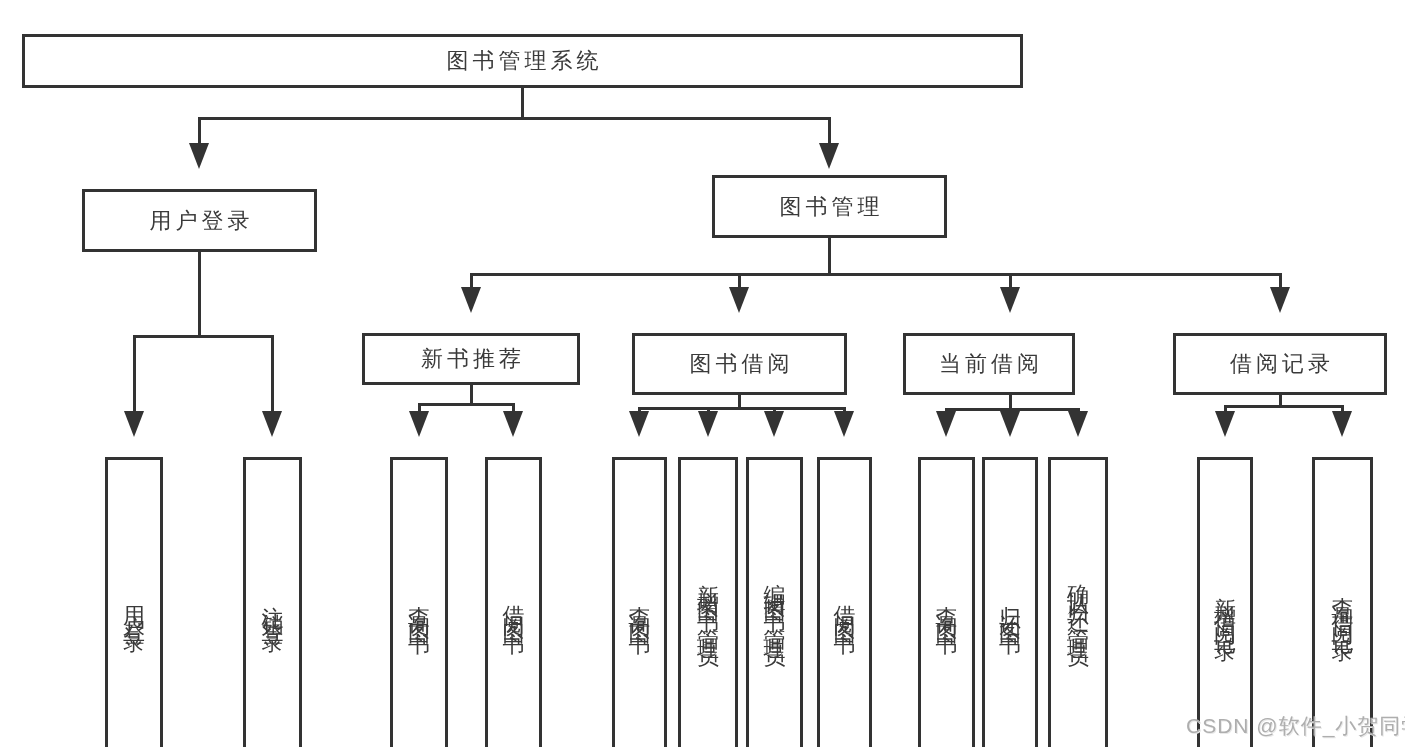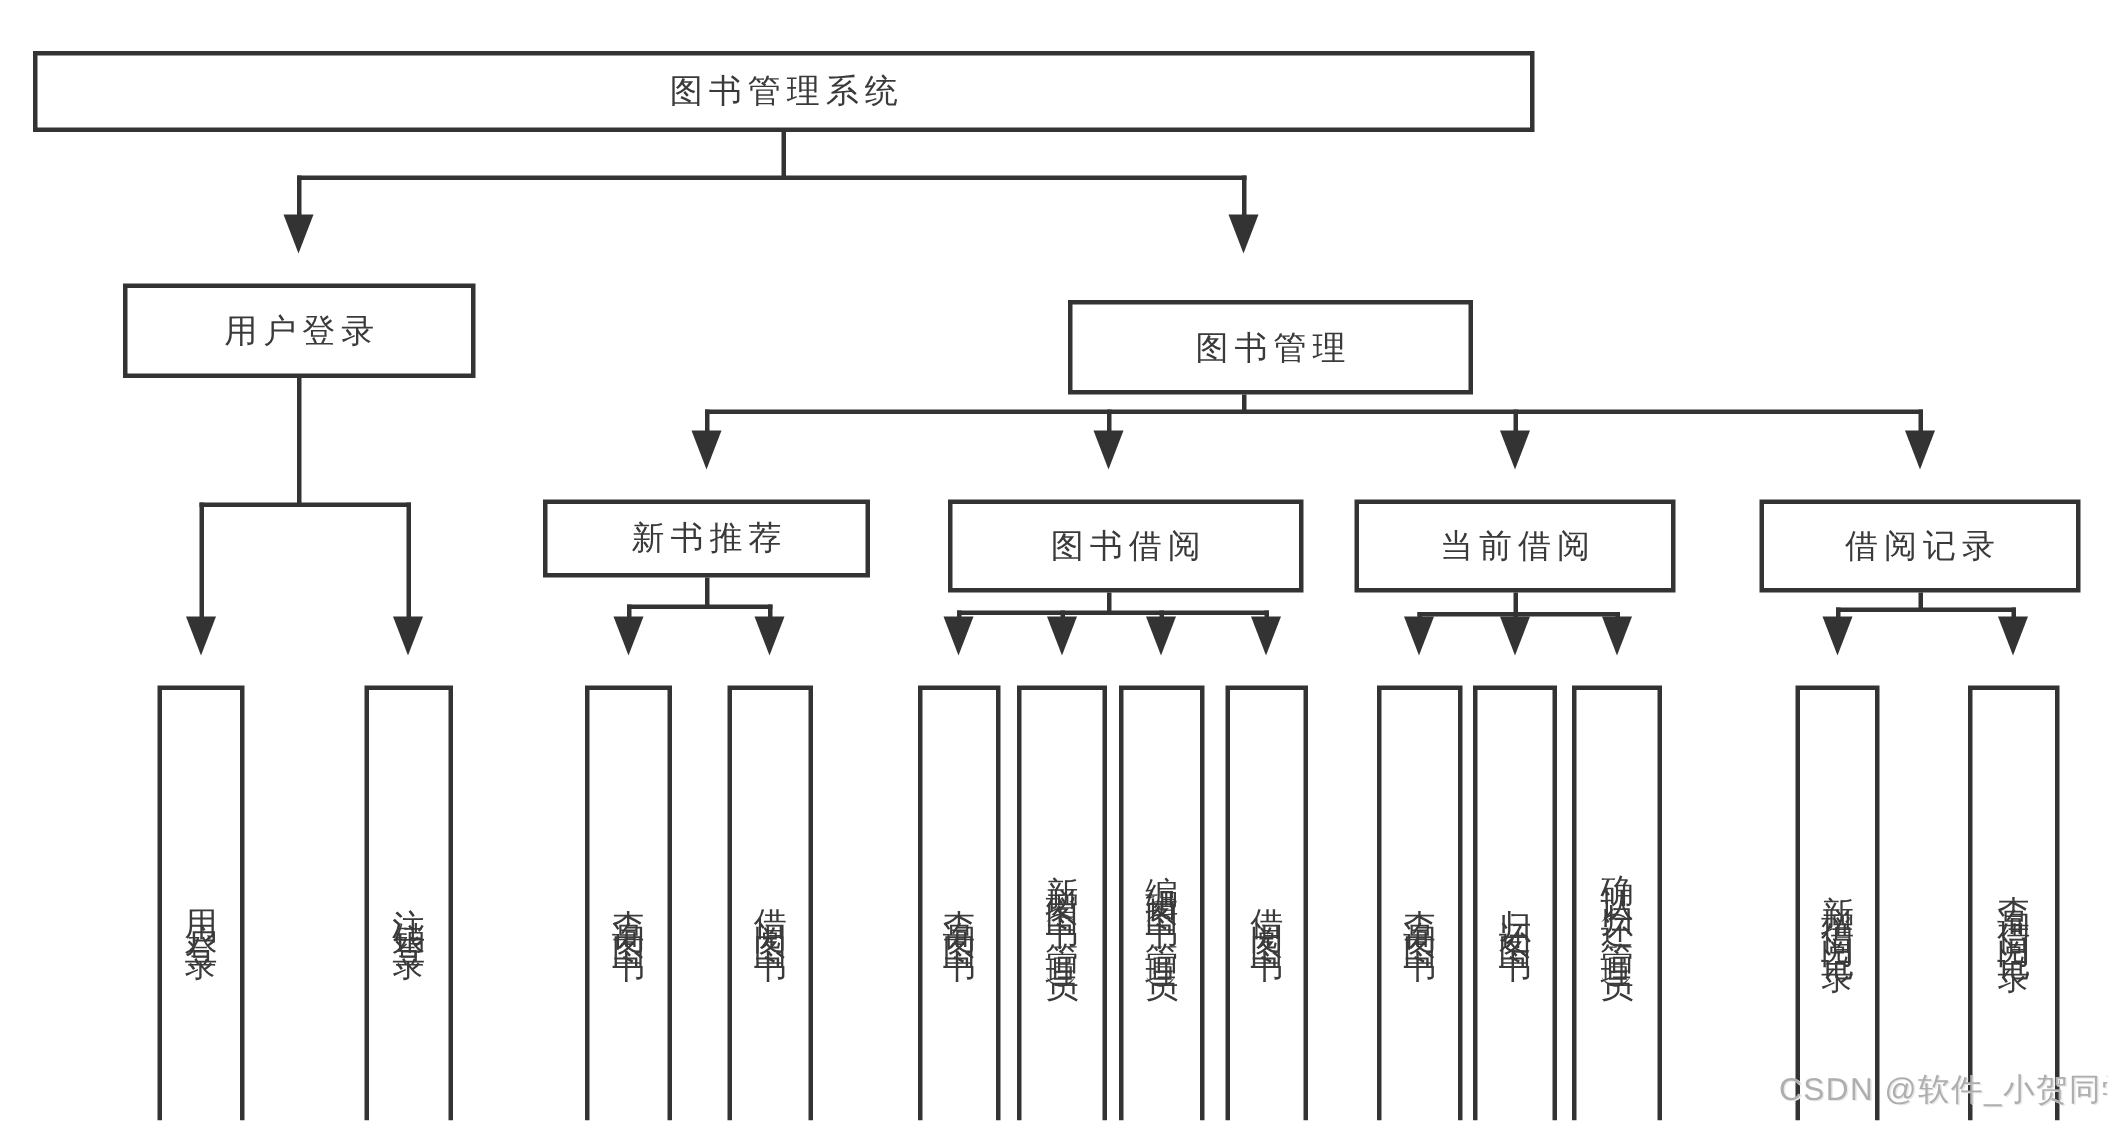--- a/index.html
+++ b/index.html
@@ -120,30 +120,30 @@
     <div class="cline" style="left: 1223.5px; top: 405px; width: 3px; height: 12px;"></div>
     <div class="arrowhead" style="left: 1215px; top: 411px;"></div>
     <div class="cline" style="left: 1340.5px; top: 405px; width: 3px; height: 12px;"></div>
     <div class="arrowhead" style="left: 1332px; top: 411px;"></div>
     <div class="node horizontal" style="left: 22px; top: 14px; width: 1001px; height: 54px;">
       <span class="node-label">图书管理系统</span>
     </div>
     <div class="node horizontal" style="left: 82px; top: 169px; width: 235px; height: 63px;">
       <span class="node-label">用户登录</span>
     </div>
-    <div class="node horizontal" style="left: 712px; top: 180px; width: 270px; height: 63px;">
+    <div class="node horizontal" style="left: 712px; top: 155px; width: 235px; height: 63px;">
       <span class="node-label">图书管理</span>
     </div>
     <div class="node horizontal" style="left: 362px; top: 313px; width: 218px; height: 52px;">
       <span class="node-label">新书推荐</span>
     </div>
-    <div class="node horizontal" style="left: 632px; top: 313px; width: 237px; height: 62px;">
+    <div class="node horizontal" style="left: 632px; top: 313px; width: 215px; height: 62px;">
       <span class="node-label">图书借阅</span>
     </div>
-    <div class="node horizontal" style="left: 903px; top: 313px; width: 214px; height: 62px;">
+    <div class="node horizontal" style="left: 903px; top: 313px; width: 172px; height: 62px;">
       <span class="node-label">当前借阅</span>
     </div>
     <div class="node horizontal" style="left: 1173px; top: 313px; width: 214px; height: 62px;">
       <span class="node-label">借阅记录</span>
     </div>
     <div class="node vertical" style="left: 105px; top: 437px; width: 58px; height: 298px;">
       <span class="node-label">用户登录</span>
     </div>
     <div class="node vertical" style="left: 243px; top: 437px; width: 59px; height: 298px;">
       <span class="node-label">注销登录</span>

